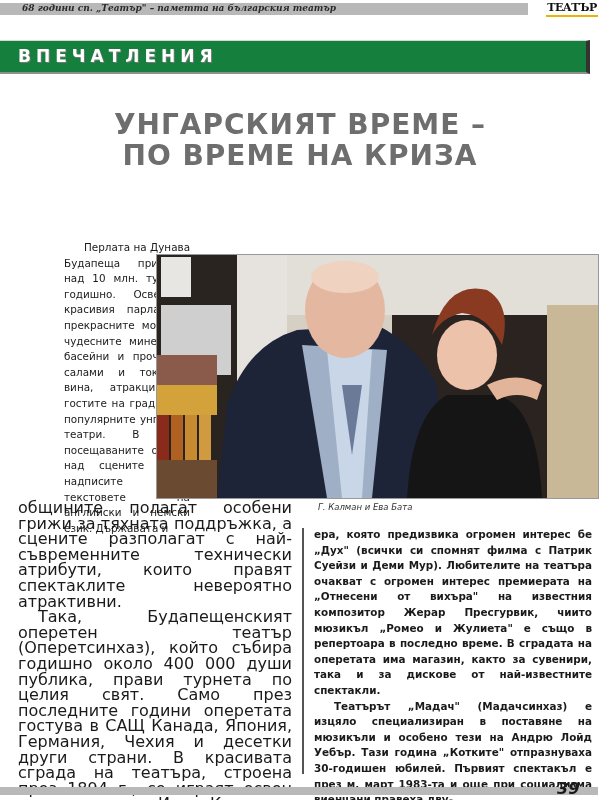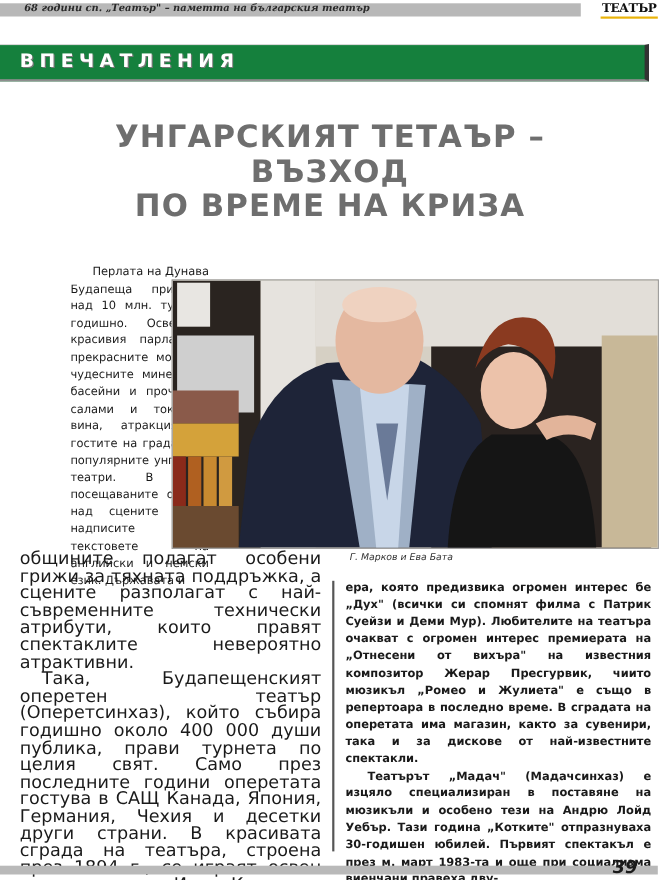--- a/index.html
+++ b/index.html
@@ -87,22 +87,21 @@
 <div class="topbar">
   <span class="topbar-text">68 години сп. „Театър" – паметта на българския театър</span>
 </div>
 <div class="logo">ТЕАТЪР</div>
 
 <div class="section-bar">
   <span class="section-label">ВПЕЧАТЛЕНИЯ</span>
 </div>
 
 <div class="headline">
-  <div>УНГАРСКИЯТ ТЕТАЪР –</div>
-  <div>ВЪЗХОД</div>
+  <div>УНГАРСКИЯТ ВРЕМЕ –</div>
   <div>ПО ВРЕМЕ НА КРИЗА</div>
 </div>
 
 <div class="col-intro">
   <p class="indent">Перлата на Дунава Будапеща привлича над 10 млн. туристи годишно. Освен с красивия парламент, прекрасните мостове, чудесните минерални басейни и прочутите салами и токайски вина, атракция за гостите на града са и популярните унгарски театри. В най-посещаваните от тях над сцените текат надписите на текстовете на английски и немски език. Държавата и</p>
 </div>
 
 <div class="photo">
   <svg width="441" height="243" viewBox="0 0 441 243">
     <rect x="0" y="0" width="441" height="243" fill="#d6d0c4"></rect>
@@ -125,21 +124,21 @@
     <path d="M170 95 L185 243 L205 243 L215 95 Z" fill="#c8d6e8"></path>
     <path d="M185 130 L195 200 L205 130 Z" fill="#6a7a98"></path>
     <ellipse cx="188" cy="55" rx="40" ry="48" fill="#e4b8a0"></ellipse>
     <ellipse cx="188" cy="22" rx="34" ry="16" fill="#efd2c0"></ellipse>
     <path d="M250 243 Q255 160 290 140 L340 140 Q380 150 385 243 Z" fill="#151515"></path>
     <ellipse cx="310" cy="100" rx="30" ry="35" fill="#ecc2aa"></ellipse>
     <path d="M275 80 Q290 25 330 35 Q355 50 345 90 Q330 60 305 58 Q285 62 275 80 Z" fill="#8a3a20"></path>
     <path d="M330 130 Q360 115 385 130 L380 145 Q360 135 340 145 Z" fill="#e2b49a"></path>
   </svg>
 </div>
-<div class="caption">Г. Марков и  Ева Бата</div>
+<div class="caption">Г. Калман и  Ева Бата</div>
 
 <div class="col-left">
   <p>общините полагат особени грижи за тяхната поддръжка, а сцените разполагат с най-съвременните технически атрибути, които правят спектаклите невероятно атрактивни.</p>
   <p class="indent">Така, Будапещенският оперетен театър (Оперетсинхаз), който събира годишно около 400 000 души публика, прави турнета по целия свят. Само през последните години оперетата гостува в САЩ Канада, Япония, Германия, Чехия и десетки други страни. В красивата сграда на театъра, строена през 1894 г., се играят освен шедьоврите на Имре Калман и Ференц Лехар като „Царицата на чардаша", „Графиня Марица", и „Циганска любов" и световноизвестни мюзикъли като „Мис Сайгон", „Елизабет" и „Виктория". Последната преми-</p>
 </div>
 
 <div class="divider"></div>
 
 <div class="col-right">
   <p>ера, която предизвика огромен интерес бе „Дух" (всички си спомнят филма с Патрик Суейзи и Деми Мур).  Любителите на театъра очакват с огромен интерес премиерата на „Отнесени от вихъра" на известния композитор Жерар Пресгурвик, чиито мюзикъл „Ромео и Жулиета" е  също в репертоара в последно време. В сградата на оперетата има магазин, както за сувенири, така и за дискове от най-известните спектакли.</p>

